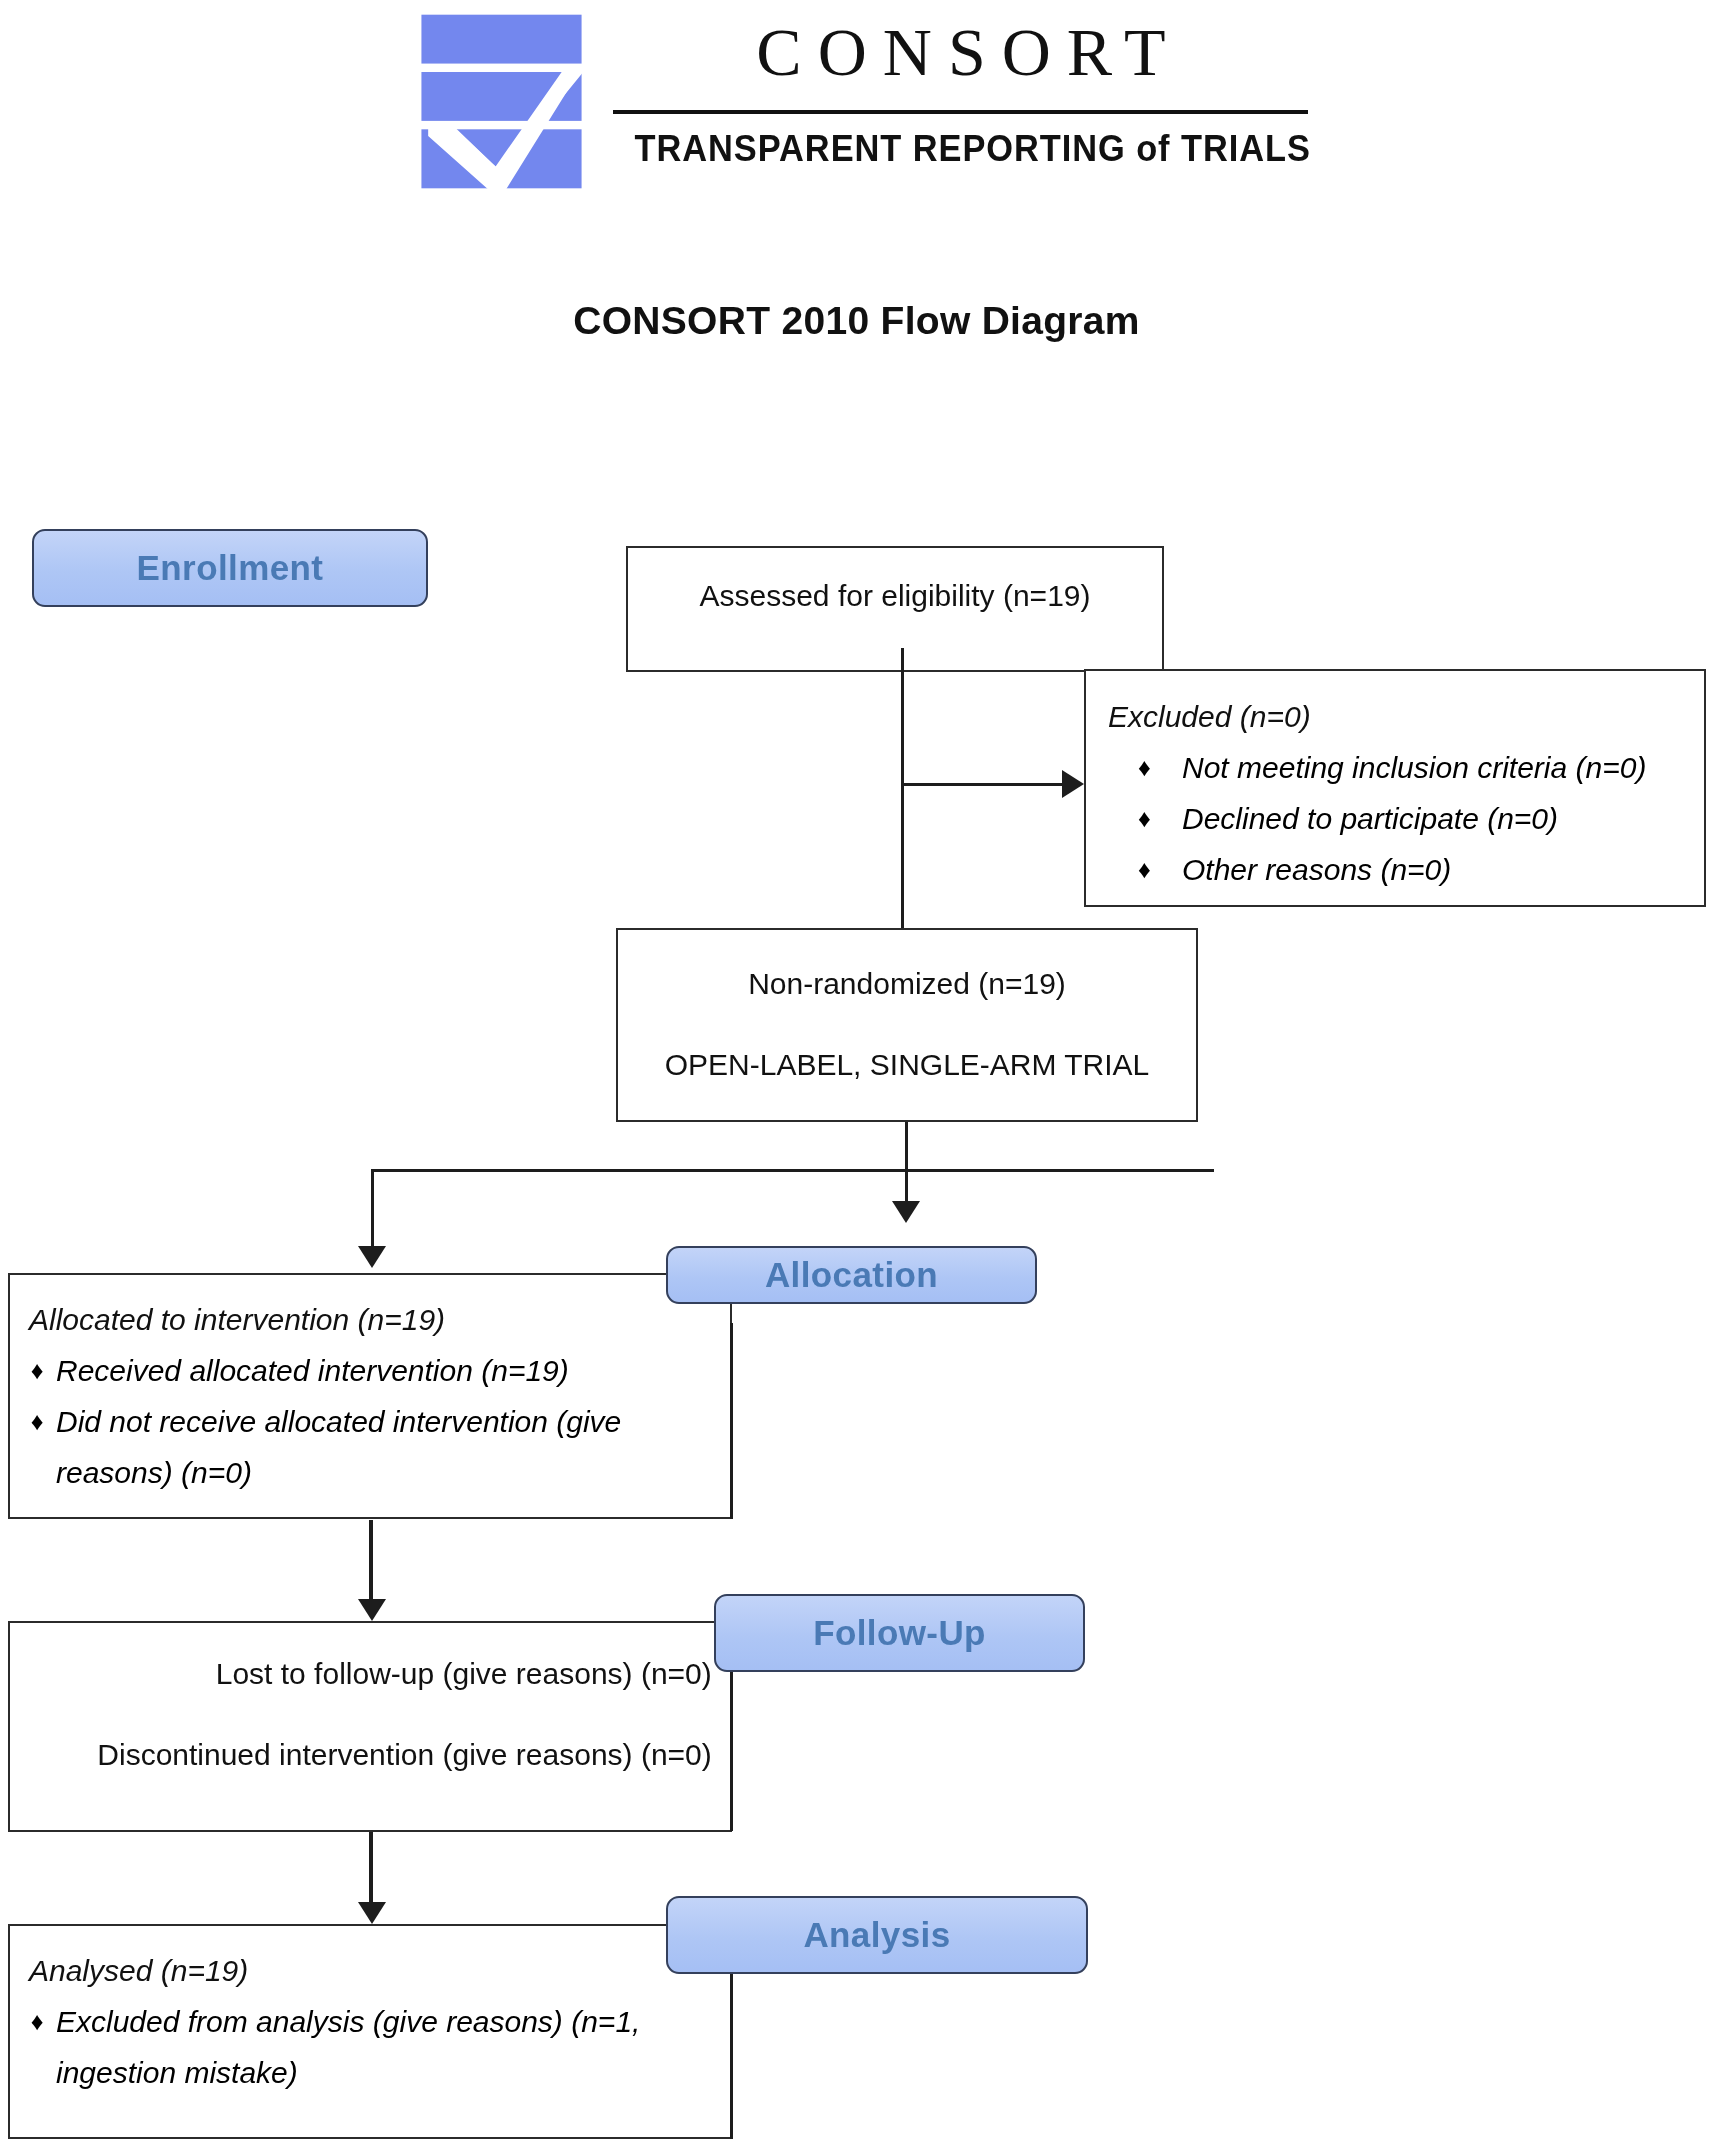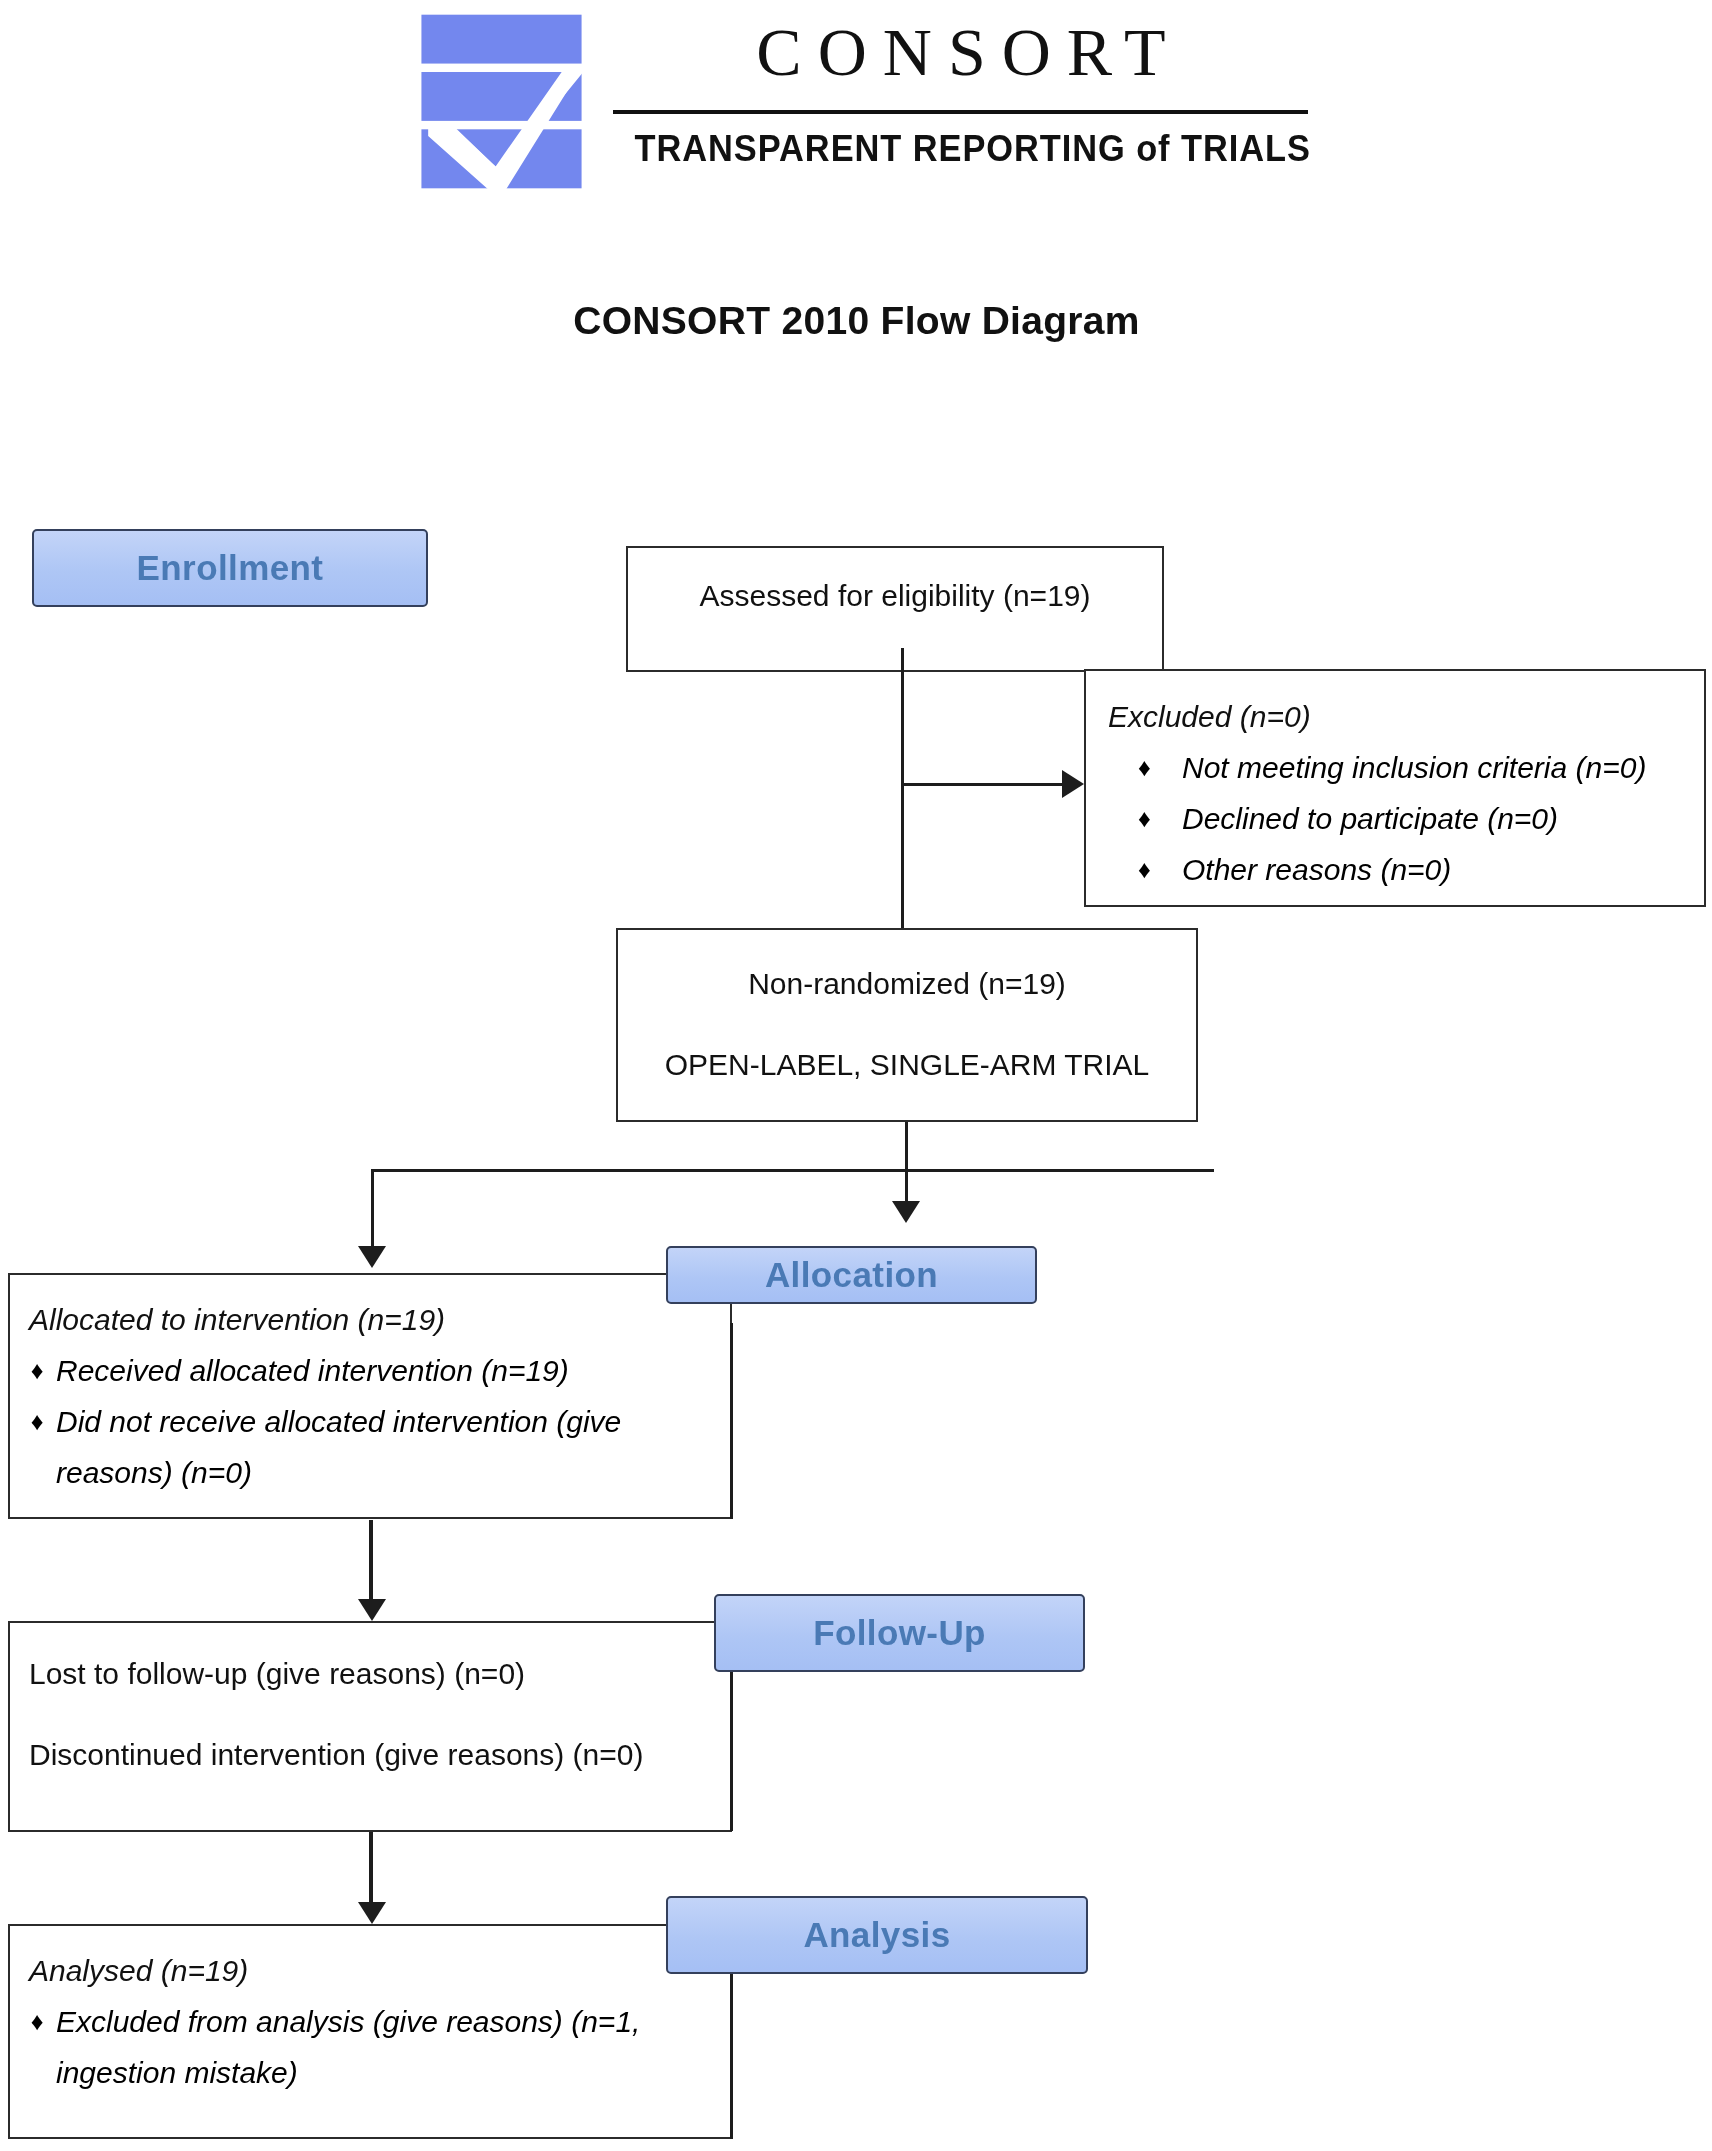--- a/index.html
+++ b/index.html
@@ -144,21 +144,21 @@
   }
   .spaced-rows > div { margin-bottom: 30px; }
   .spaced-rows > div:last-child { margin-bottom: 0; }
 
   
   .stage-badge {
     position: absolute;
     box-sizing: border-box;
     background: linear-gradient(180deg, #c3d4f8 0%, #aec6f5 55%, #a5bff4 100%);
     border: 2.5px solid #34405c;
-    border-radius: 5px;
+    border-radius: 13px;
     color: #4a7ab5;
     font-weight: bold;
     font-size: 35px;
     display: flex;
     align-items: center;
     justify-content: center;
     letter-spacing: 0.4px;
     z-index: 5;
   }
 
@@ -274,21 +274,21 @@
       </ul>
     </div>
   </div>
 
   <div class="conn conn-v" style="left:730px; top:1323px; width:3.4px; height:196px;"></div>
 
   <div class="conn conn-v" style="left:369px; top:1520px; width:4.2px; height:84px;"></div>
   <div class="arrow-down" style="left:358px; top:1599px;"></div>
 
   <div class="flow-box" style="left:8.4px; top:1621px; width:724px; height:211px;">
-    <div class="box-text spaced-rows" style="padding:25px 18.6px;">
+    <div class="box-text spaced-rows" style="padding:25px 18.6px;text-align:right;">
       <div>Lost to follow-up (give reasons) (n=0)</div>
       <div>Discontinued intervention (give reasons) (n=0)</div>
     </div>
   </div>
 
   <div class="conn conn-v" style="left:730px; top:1671px; width:3.4px; height:160px;"></div>
 
   <div class="conn conn-v" style="left:369px; top:1832px; width:4.2px; height:83px;"></div>
   <div class="arrow-down" style="left:358px; top:1902px;"></div>
 

